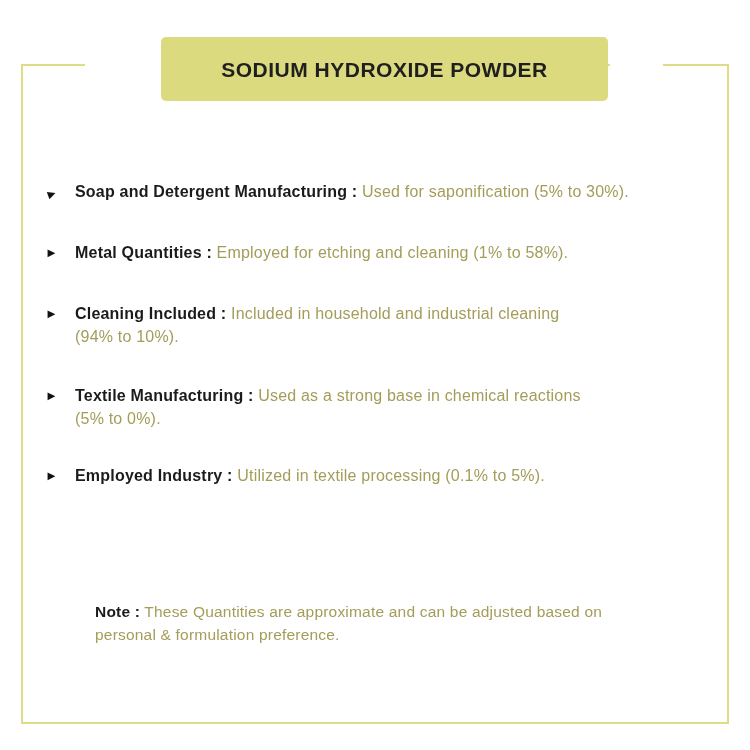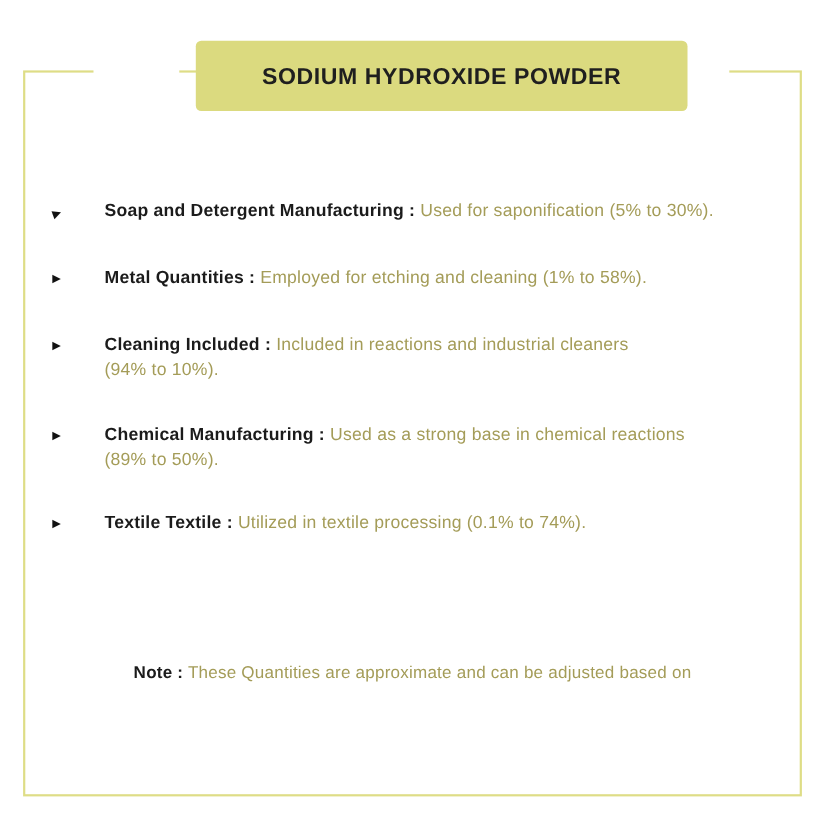--- a/index.html
+++ b/index.html
@@ -22,21 +22,21 @@
     z-index: 0;
   }
   
   .frame-gap { position: absolute; top: 60px; height: 10px; background: #ffffff; z-index: 1; }
   .gap-left  { left: 85px;  width: 78px; }
   .gap-right { left: 610px; width: 53px; }
 
   
   .title-banner {
     position: absolute;
-    left: 178px; top: 37px;
+    left: 161px; top: 37px;
     width: 447px; height: 64px;
     background: #dbda7f;
     border-radius: 5px;
     z-index: 2;
     display: flex; flex-direction: column;
     align-items: center; justify-content: center;
     font-size: 21px; font-weight: 700;
     color: #1f1f1f;
     letter-spacing: 0.5px;
     line-height: 29px;
@@ -57,33 +57,32 @@
     letter-spacing: 0.2px;
   }
   .bullet {
     flex: 0 0 30px;
     width: 30px;
     font-size: 13px;
     line-height: 23px;
     color: #111111;
   }
   .bullet.tilt { transform: rotate(-20deg) translateY(-1px); }
-  .itext { flex: 1 1 auto; margin-left: 20px; }
+  .itext { flex: 1 1 auto; }
   .label { font-weight: 700; color: #1b1b1b; }
   .olive { color: #a49c58; }
   .m38 { margin-bottom: 38px; }
   .m36 { margin-bottom: 36px; }
   .m34 { margin-bottom: 34px; }
 
   
   .note {
     position: absolute;
     left: 95px; top: 601px;
     width: 560px;
-    text-align: center;
     font-size: 15.5px;
     line-height: 22.5px;
     letter-spacing: 0.2px;
     z-index: 2;
   }
   .note-label { font-weight: 700; color: #1b1b1b; }
 </style>
 </head>
 <body>
 
@@ -112,42 +111,43 @@
       <div class="itext">
         <span class="label">Metal Quantities :</span>
         <span class="olive">Employed for etching and cleaning (1% to 58%).</span>
       </div>
     </div>
 
     <div class="item m36">
       <span class="bullet">►</span>
       <div class="itext">
         <span class="label">Cleaning Included :</span>
-        <span class="olive">Included in reactions and industrial cleaners</span><br>
+        <span class="olive">Included in household and industrial cleaning</span><br>
         <span class="olive">(94% to 10%).</span>
       </div>
     </div>
 
     <div class="item m34">
       <span class="bullet">►</span>
       <div class="itext">
-        <span class="label">Chemical Manufacturing :</span>
+        <span class="label">Textile Manufacturing :</span>
         <span class="olive">Used as a strong base in chemical reactions</span><br>
-        <span class="olive">(89% to 50%).</span>
+        <span class="olive">(5% to 0%).</span>
       </div>
     </div>
 
     <div class="item">
       <span class="bullet">►</span>
       <div class="itext">
-        <span class="label">Textile Textile :</span>
-        <span class="olive">Utilized in textile processing (0.1% to 74%).</span>
+        <span class="label">Employed Industry :</span>
+        <span class="olive">Utilized in textile processing (0.1% to 5%).</span>
       </div>
     </div>
 
   </div>
 
   <div class="note">
     <span class="note-label">Note :</span>
     <span class="olive">These Quantities are approximate and can be adjusted based on</span><br>
+    <span class="olive">personal  &amp; formulation preference.</span>
   </div>
 
 </div>
 
 </body></html>

